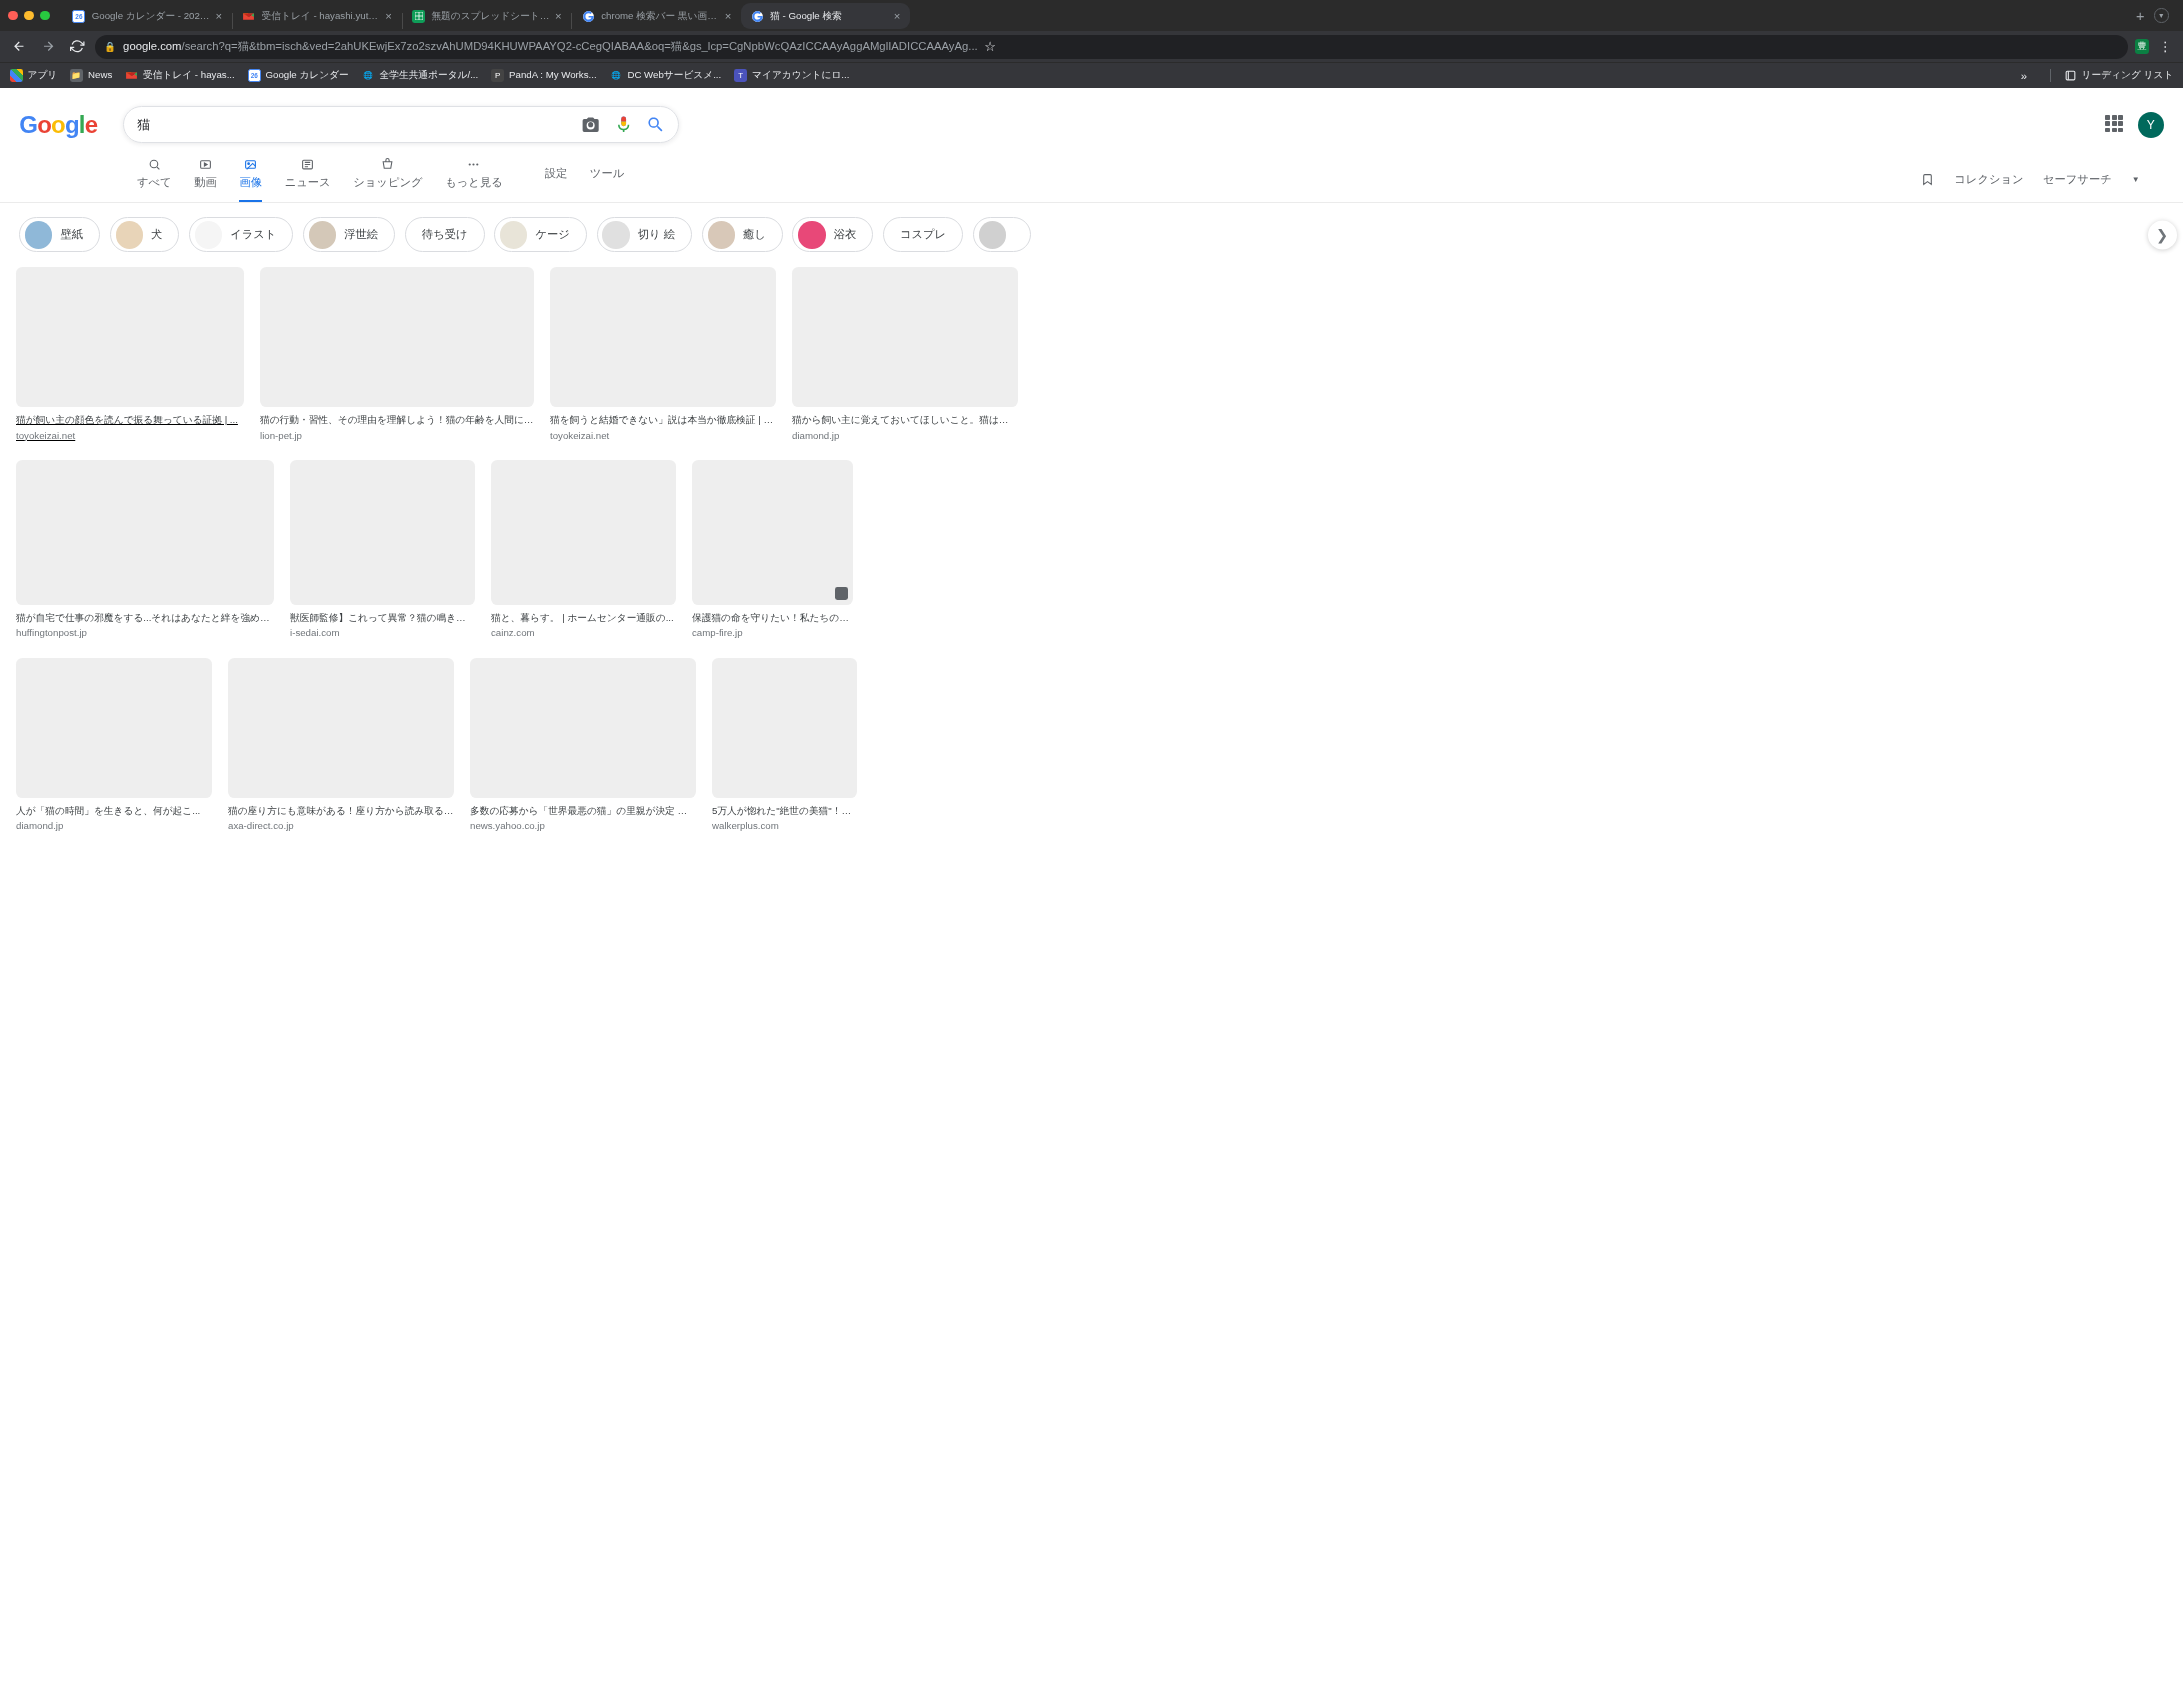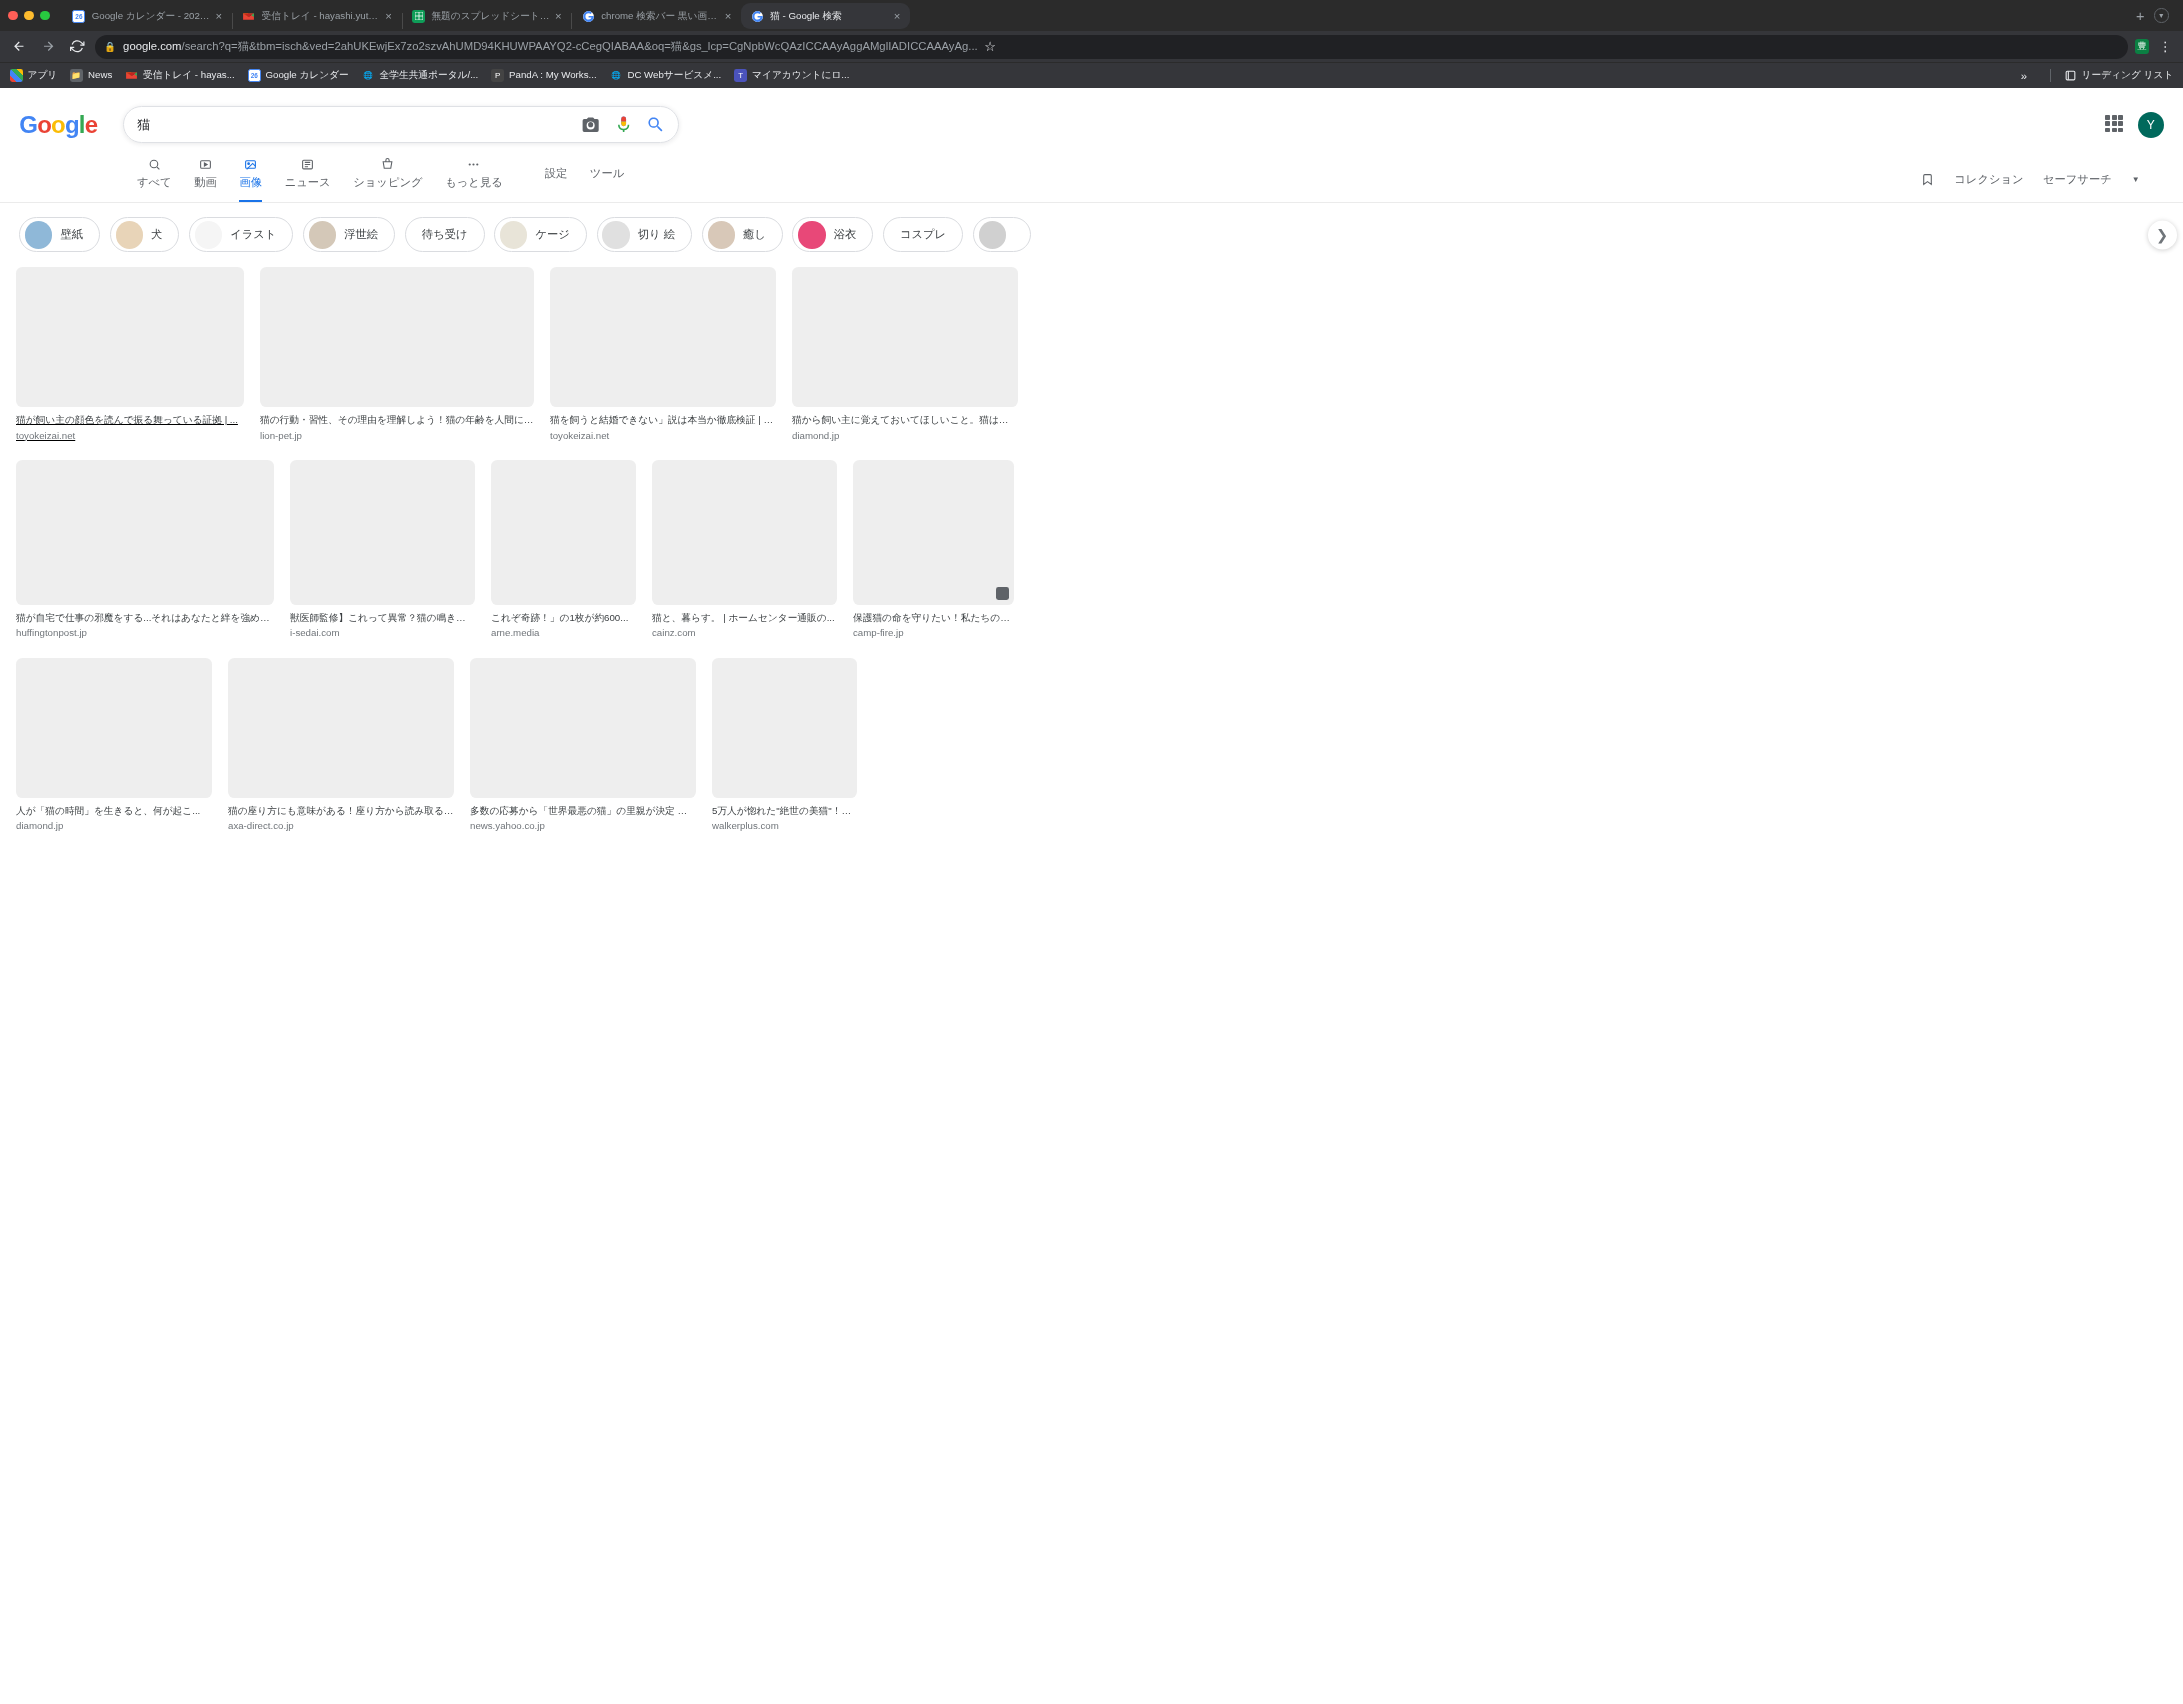--- a/index.html
+++ b/index.html
@@ -415,25 +415,20 @@
         <div class="result-card" style="width: 258px;">
           <div class="result-thumb" style="height:145px;"></div>
       <div class="result-title">猫が自宅で仕事の邪魔をする...それはあなたと絆を強めた...</div>
       <div class="result-src">huffingtonpost.jp</div>
         </div>
         <div class="result-card" style="width: 185px;">
           <div class="result-thumb" style="height:145px;"></div>
       <div class="result-title">獣医師監修】これって異常？猫の鳴き声で...</div>
       <div class="result-src">i-sedai.com</div>
         </div>
-        <div class="result-card" style="width: 145px;">
-          <div class="result-thumb" style="height:145px;"></div>
-      <div class="result-title">これぞ奇跡！」の1枚が約600...</div>
-      <div class="result-src">arne.media</div>
-        </div>
         <div class="result-card" style="width: 185px;">
           <div class="result-thumb" style="height:145px;"></div>
       <div class="result-title">猫と、暮らす。 | ホームセンター通販の...</div>
       <div class="result-src">cainz.com</div>
         </div>
         <div class="result-card" style="width: 161px;">
           <div class="result-thumb" style="height:145px;">
             <div class="badge-tag"></div>
           </div>
       <div class="result-title">保護猫の命を守りたい！私たちの活...</div>

